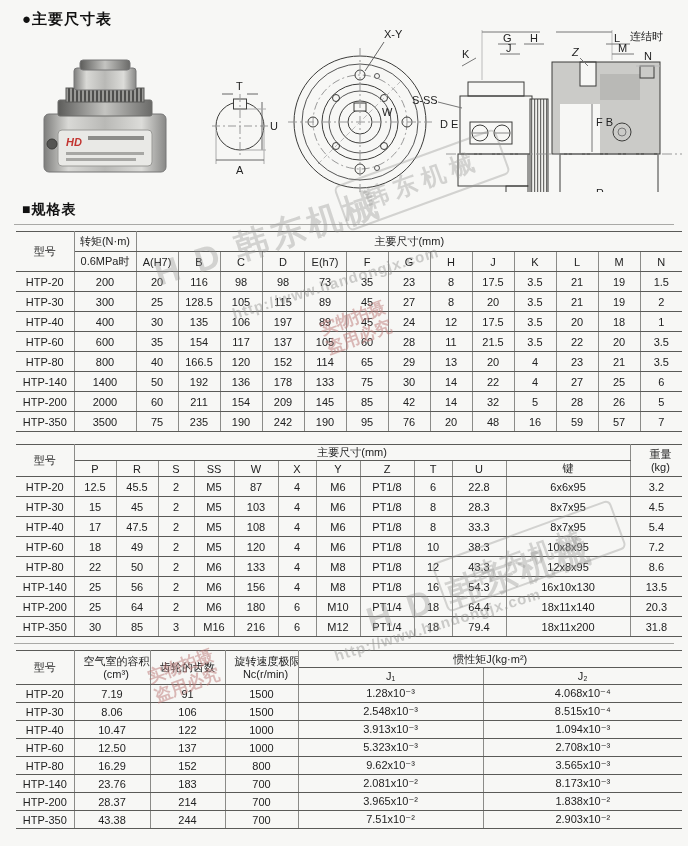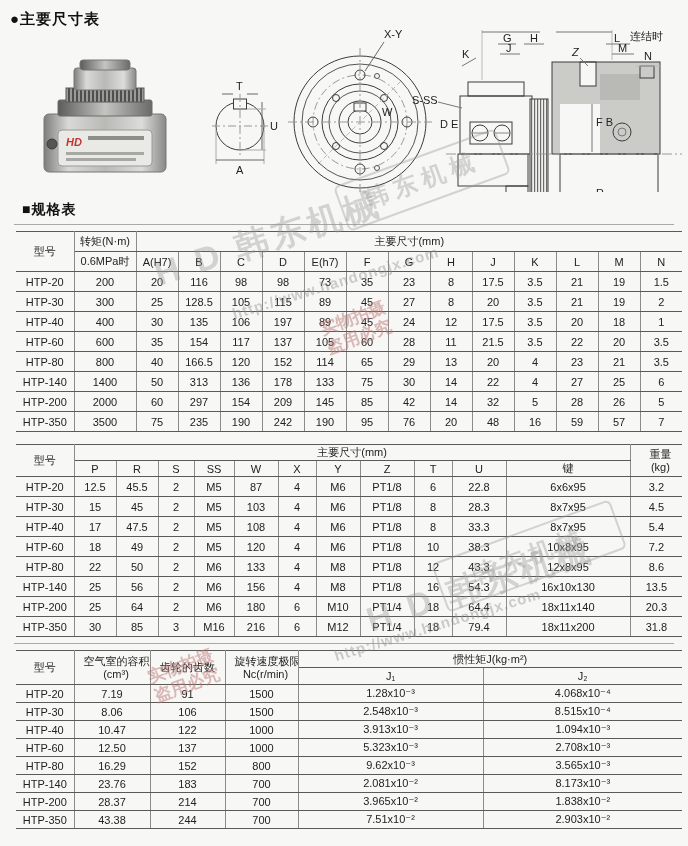--- a/index.html
+++ b/index.html
@@ -3,21 +3,21 @@
 <meta charset="utf-8">
 <style>
   html,body{margin:0;padding:0;}
   body{
     width:688px;height:846px;overflow:hidden;
     background:#f7f7f5;color:#1c1c1c;
     font-family:"Liberation Sans","DejaVu Sans",sans-serif;
   }
   .page{position:relative;width:688px;height:846px;}
   .page-title{
-    margin:10px 0 0 10px;font-size:15px;font-weight:bold;color:#111;
+    margin:10px 0 0 22px;font-size:15px;font-weight:bold;color:#111;
     letter-spacing:1px;height:18px;line-height:18px;
   }
   .figures{width:688px;height:162px;margin-top:2px;}
   .section-heading{
     margin:8px 0 0 22px;font-size:14px;font-weight:bold;color:#111;
     letter-spacing:1px;height:18px;line-height:18px;
   }
   .rule{width:660px;height:1px;background:#a9a9a6;margin:6px 0 0 14px;}
   table{
     border-collapse:collapse;table-layout:fixed;margin:6px 0 0 16px;
@@ -338,38 +338,38 @@
           <td>20</td>
           <td>4</td>
           <td>23</td>
           <td>21</td>
           <td>3.5</td>
         </tr>
         <tr>
           <td>HTP-140</td>
           <td>1400</td>
           <td>50</td>
-          <td>313</td>
+          <td>192</td>
           <td>136</td>
           <td>178</td>
           <td>133</td>
           <td>75</td>
           <td>30</td>
           <td>14</td>
           <td>22</td>
           <td>4</td>
           <td>27</td>
           <td>25</td>
           <td>6</td>
         </tr>
         <tr>
           <td>HTP-200</td>
           <td>2000</td>
           <td>60</td>
-          <td>297</td>
+          <td>211</td>
           <td>154</td>
           <td>209</td>
           <td>145</td>
           <td>85</td>
           <td>42</td>
           <td>14</td>
           <td>32</td>
           <td>5</td>
           <td>28</td>
           <td>26</td>

